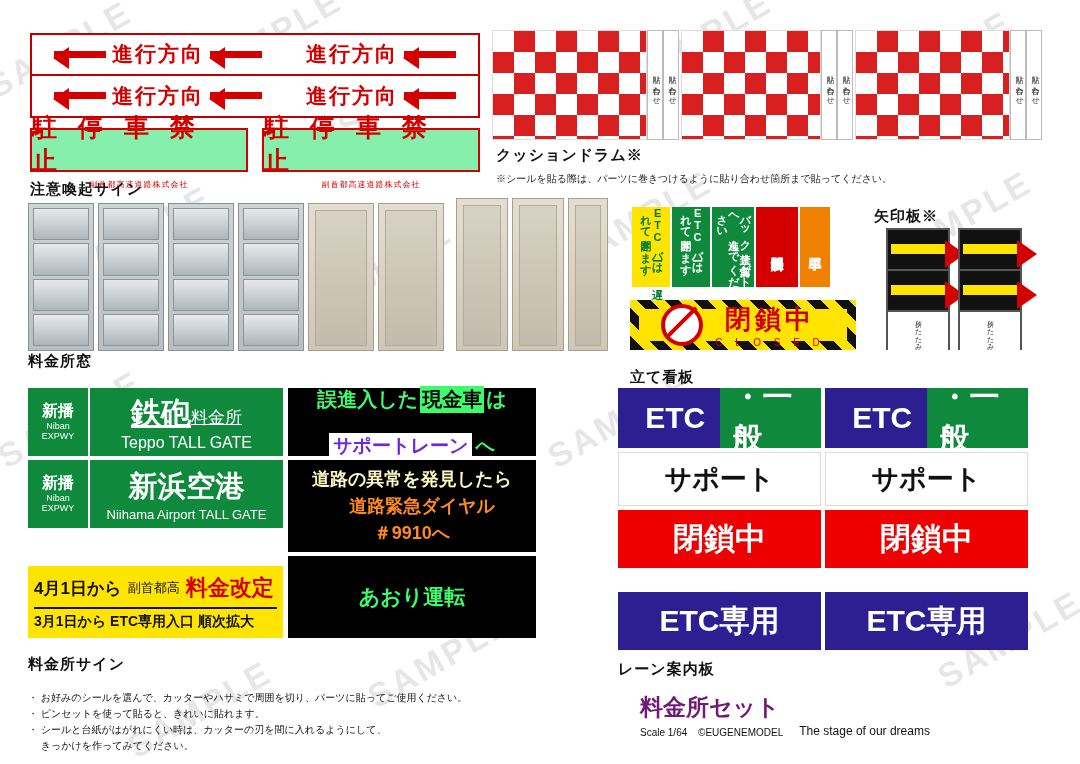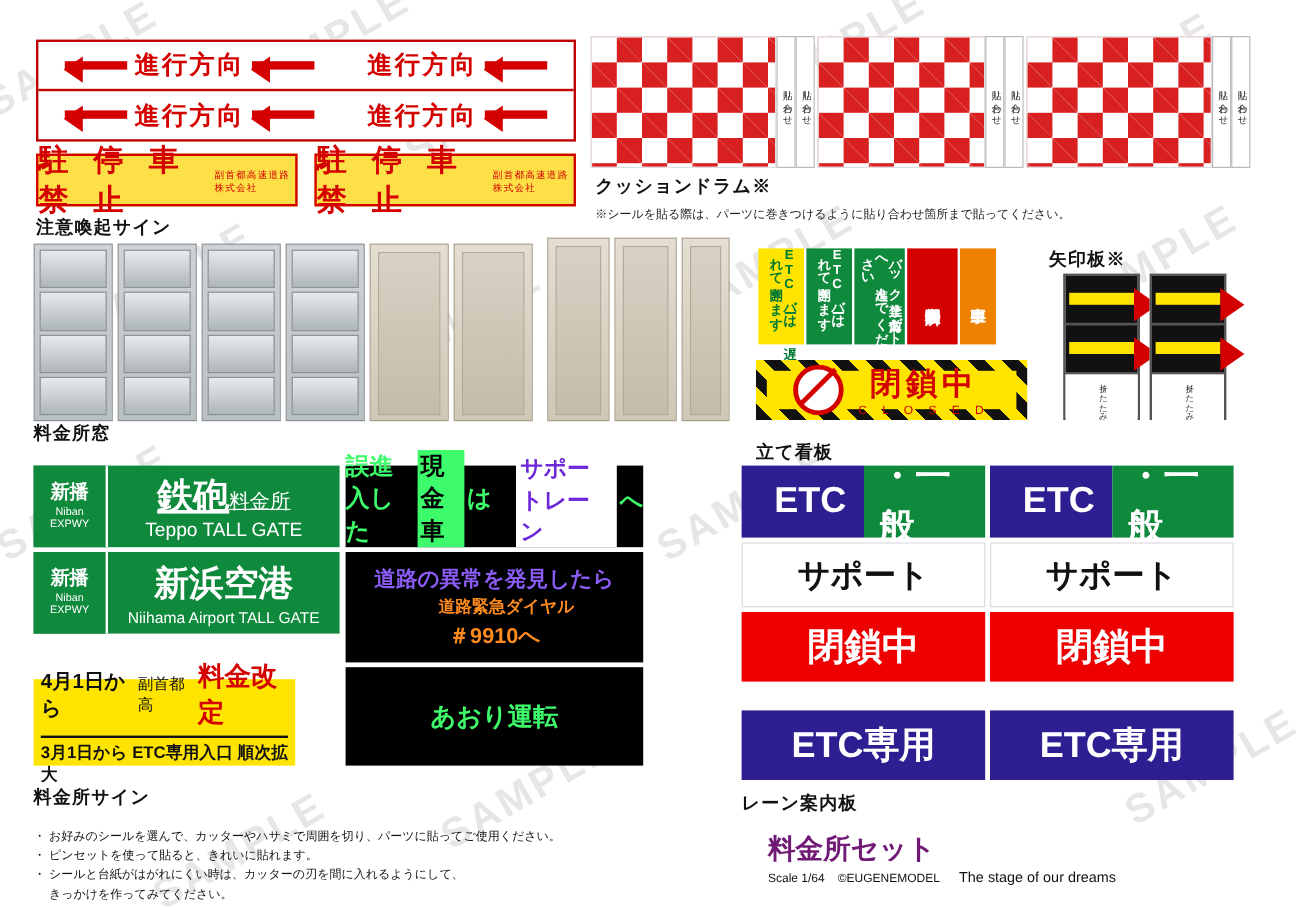--- a/index.html
+++ b/index.html
@@ -31,22 +31,22 @@
     width:52px;height:0;border-top:7px solid #d40000;position:relative;
   }
   .arrow:before{
     content:"";position:absolute;left:-1px;top:-11px;
     border-top:11px solid transparent;border-bottom:11px solid transparent;
     border-right:16px solid #d40000;
   }
   .dir-text{color:#d40000;font-size:21px;font-weight:bold;letter-spacing:2px;font-family:Liberation Mono, monospace;}
 
   
-  .park-box{position:absolute;border:2px solid #d40000;background:#fde047;box-sizing:border-box;
-    display:flex;flex-direction:row;align-items:center;justify-content:center;}
+  .park-box{position:absolute;border:2px solid #d40000;background:#86efac;box-sizing:border-box;
+    display:flex;flex-direction:column;align-items:center;justify-content:center;}
   .park-main{color:#d40000;font-size:25px;font-weight:bold;letter-spacing:7px;}
   .park-sub{color:#d40000;font-size:8px;letter-spacing:1px;margin-top:2px;}
 
   
   .drum{position:absolute;box-sizing:border-box;border:1px solid #ddd;overflow:hidden;}
   .checker{
     width:100%;height:100%;
     background-image:
       linear-gradient(45deg,#d82020 25%,transparent 25%,transparent 75%,#d82020 75%),
       linear-gradient(45deg,#d82020 25%,#fff 25%,#fff 75%,#d82020 75%);
@@ -299,45 +299,45 @@
       <div style="font-size:16px;font-weight:bold;">新播</div>
       <div style="font-size:9px;">Niban</div>
       <div style="font-size:9px;">EXPWY</div>
     </div>
     <div style="flex:1;display:flex;flex-direction:column;align-items:center;justify-content:center;color:#fff;">
       <div style="font-size:29px;font-weight:bold;">新浜空港</div>
       <div style="font-size:13px;">Niihama Airport  TALL GATE</div>
     </div>
   </div>
 
-  <div style="position:absolute;left:28px;top:566px;width:218px;height:72px;background:#ffe400;display:flex;flex-direction:column;justify-content:center;gap:4px;padding:0 6px;box-sizing:border-box;">
+  <div style="position:absolute;left:28px;top:566px;width:255px;height:72px;background:#ffe400;display:flex;flex-direction:column;justify-content:center;gap:4px;padding:0 6px;box-sizing:border-box;">
     <div style="display:flex;align-items:center;gap:6px;">
       <span style="font-size:17px;font-weight:bold;color:#111;">4月1日から</span>
       <span style="font-size:13px;color:#111;">副首都高</span>
       <span style="font-size:22px;font-weight:bold;color:#d40000;">料金改定</span>
     </div>
     <div style="border-top:2px solid #111;"></div>
     <div style="font-size:14px;font-weight:bold;color:#111;">3月1日から ETC専用入口 順次拡大</div>
   </div>
 
-  <div style="position:absolute;left:288px;top:388px;width:248px;height:68px;background:#000;display:flex;align-items:flex-end;justify-content:center;gap:20px;">
+  <div style="position:absolute;left:288px;top:388px;width:248px;height:68px;background:#000;display:flex;flex-direction:column;align-items:center;justify-content:center;gap:20px;">
     <div style="display:flex;align-items:center;gap:2px;">
       <span style="color:#3dfb6a;font-size:20px;font-weight:bold;">誤進入した</span>
       <span style="background:#3dfb6a;color:#000;font-size:20px;font-weight:bold;padding:0 2px;">現金車</span>
       <span style="color:#3dfb6a;font-size:20px;font-weight:bold;">は</span>
     </div>
     <div style="display:flex;align-items:center;gap:3px;">
       <span style="background:#fff;color:#6d28d9;font-size:19px;font-weight:bold;padding:0 4px;">サポートレーン</span>
       <span style="color:#3dfb6a;font-size:19px;font-weight:bold;">へ</span>
     </div>
   </div>
 
   <div style="position:absolute;left:288px;top:460px;width:248px;height:92px;background:#000;display:flex;flex-direction:column;align-items:center;justify-content:center;gap:3px;">
-    <div style="color:#8b5cf6;font-size:18px;font-weight:bold;">道路の異常を発見したら</div>
-    <div style="color:#ff8a1e;font-size:14px;font-weight:bold;margin-left:20px;">道路緊急ダイヤル</div>
+    <div style="color:#fef9c3;font-size:18px;font-weight:bold;">道路の異常を発見したら</div>
+    <div style="color:#ff8a1e;font-size:18px;font-weight:bold;margin-left:20px;">道路緊急ダイヤル</div>
     <div style="color:#ff8a1e;font-size:18px;font-weight:bold;">＃9910へ</div>
   </div>
 
   <div style="position:absolute;left:288px;top:556px;width:248px;height:82px;background:#000;display:flex;flex-direction:column;align-items:center;justify-content:center;gap:6px;">
     <div style="color:#3dfb6a;font-size:21px;font-weight:bold;">あおり運転</div>
   </div>
 
   <div class="sec-title" style="position:absolute;left:28px;top:655px;">料金所サイン</div>
 
   <div class="lane split" style="left:618px;top:388px;width:203px;height:60px;">

